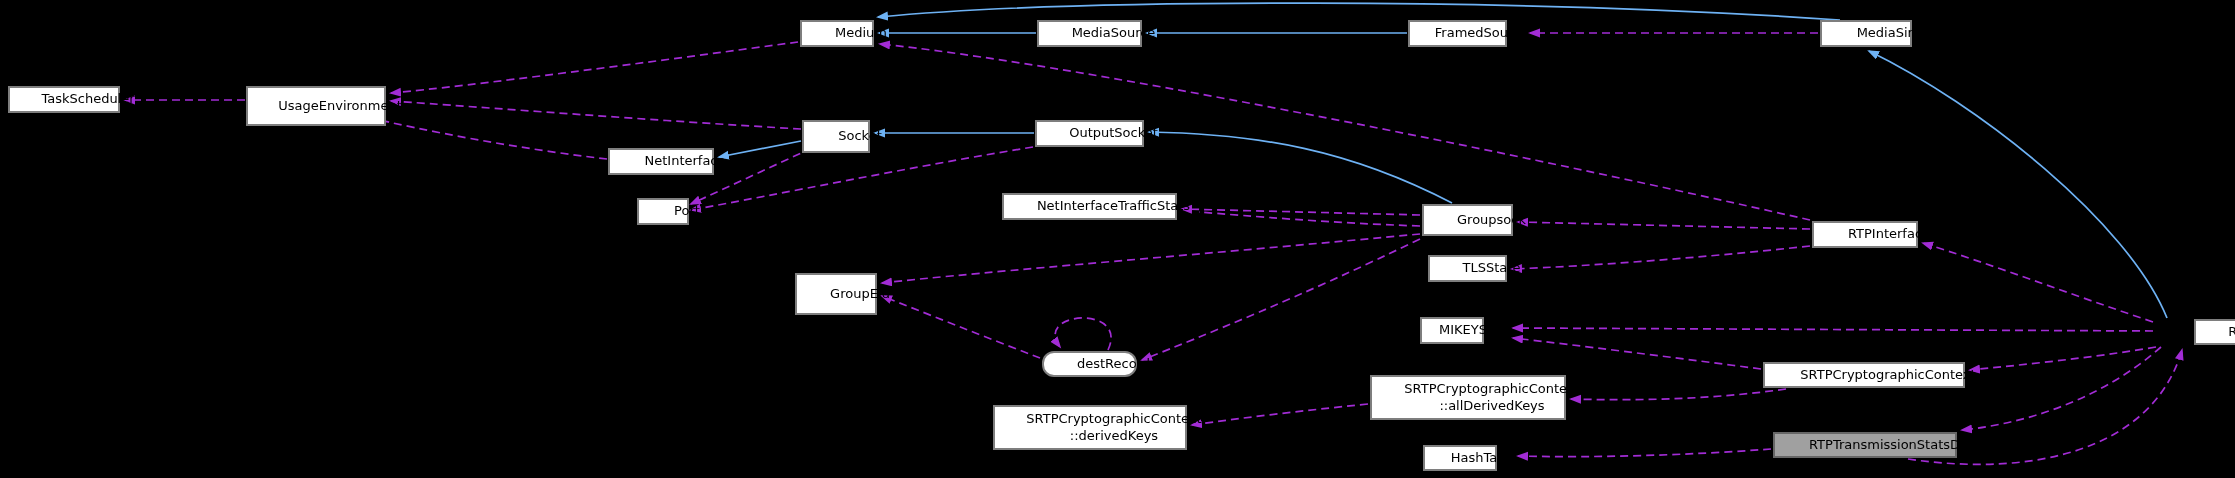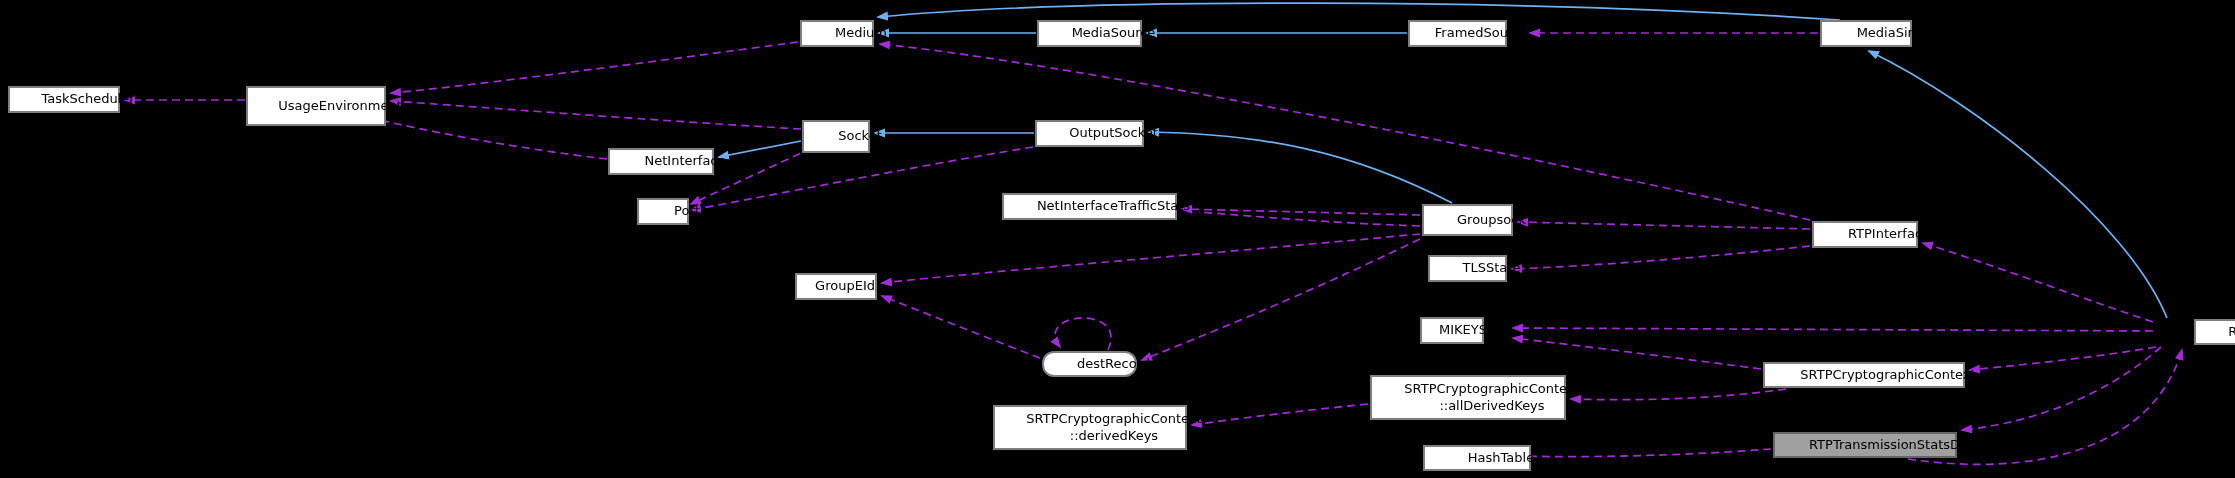--- a/index.html
+++ b/index.html
@@ -70,26 +70,26 @@
       <div class="node" style="left: 1037px; top: 20px; width: 105px; height: 27px;"><span>MediaSource</span></div>
       <div class="node" style="left: 1408px; top: 20px; width: 99px; height: 27px;"><span>FramedSource</span></div>
       <div class="node" style="left: 1820px; top: 20px; width: 92px; height: 27px;"><span>MediaSink</span></div>
       <div class="node" style="left: 802px; top: 120px; width: 68px; height: 33px;"><span>Socket</span></div>
       <div class="node" style="left: 1035px; top: 120px; width: 109px; height: 27px;"><span>OutputSocket</span></div>
       <div class="node" style="left: 608px; top: 148px; width: 106px; height: 27px;"><span>NetInterface</span></div>
       <div class="node" style="left: 637px; top: 198px; width: 49px; height: 27px;"><span>Port</span></div>
       <div class="node" style="left: 1002px; top: 193px; width: 175px; height: 27px;"><span>NetInterfaceTrafficStats</span></div>
       <div class="node" style="left: 1422px; top: 204px; width: 91px; height: 32px;"><span>Groupsock</span></div>
       <div class="node" style="left: 1812px; top: 221px; width: 106px; height: 27px;"><span>RTPInterface</span></div>
-      <div class="node" style="left: 795px; top: 273px; width: 82px; height: 27px; justify-content: flex-end;"><span>GroupEId</span></div>
+      <div class="node" style="left: 795px; top: 273px; width: 82px; height: 42px;"><span>GroupEId</span></div>
       <div class="node" style="left: 1428px; top: 255px; width: 79px; height: 27px;"><span>TLSState</span></div>
       <div class="node" style="left: 1420px; top: 317px; width: 64px; height: 27px;"><span>MIKEYState</span></div>
       <div class="node" style="left: 1042px; top: 351px; width: 95px; height: 26px; border-radius: 12px;"><span>destRecord</span></div>
       <div class="node" style="left: 1763px; top: 362px; width: 202px; height: 26px;"><span>SRTPCryptographicContext</span></div>
       <div class="node" style="left: 1370px; top: 375px; width: 196px; height: 45px;"><span>SRTPCryptographicContext
 ::allDerivedKeys</span></div>
       <div class="node" style="left: 993px; top: 405px; width: 194px; height: 45px;"><span>SRTPCryptographicContext
 ::derivedKeys</span></div>
       <div class="node" style="left: 2155px; top: 319px; width: 72px; height: 26px; margin-left: 39px;"><span>RTPSink</span></div>
       <div class="node highlight" style="left: 1773px; top: 432px; width: 184px; height: 26px;"><span>RTPTransmissionStatsDB</span></div>
-      <div class="node" style="left: 1423px; top: 445px; width: 108px; height: 26px;"><span>HashTable</span></div>
+      <div class="node" style="left: 1423px; top: 445px; width: 74px; height: 26px;"><span>HashTable</span></div>
     </div>
 </div>
 
 </body></html>

